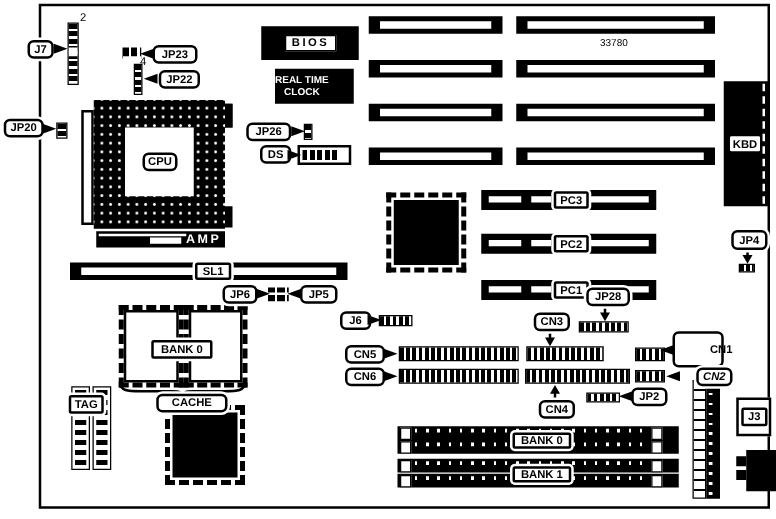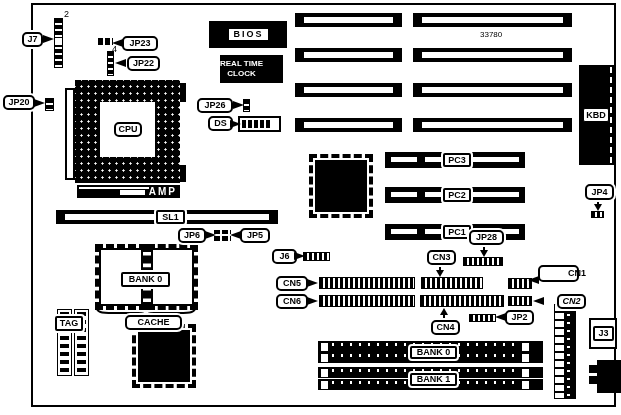--- a/index.html
+++ b/index.html
@@ -232,21 +232,21 @@
 
   <div class="abs callout" style="left:469px;top:230px;width:35px;height:15px;">
       <span>JP28</span>
     </div>
   <div class="abs stem" style="left:483px;top:245px;width:2px;height:6px;"></div>
   <div class="abs tri-d" style="left:480px;top:250px;"></div>
   <div class="abs stripe-v" style="left:463px;top:257px;width:40px;height:9px;"></div>
 
   <div class="abs stripe-v" style="left:508px;top:278px;width:24px;height:11px;"></div>
   <div class="abs tri-l" style="left:528px;top:276px;"></div>
-  <div class="abs callout" style="left:538px;top:265px;width:29px;height:17px;padding-left:37px;">
+  <div class="abs callout" style="left:538px;top:265px;width:29px;height:29px;padding-left:37px;">
       <span>CN1</span>
     </div>
   <div class="abs stripe-v" style="left:508px;top:296px;width:24px;height:10px;"></div>
   <div class="abs tri-l" style="left:533px;top:297px;"></div>
   <div class="abs callout" style="left:557px;top:294px;width:29px;height:15px;font-style:italic;">
       <span>CN2</span>
     </div>
   <div class="abs stripe-v" style="left:469px;top:314px;width:27px;height:8px;"></div>
   <div class="abs tri-l" style="left:495px;top:313px;"></div>
   <div class="abs callout" style="left:505px;top:310px;width:29px;height:15px;">

